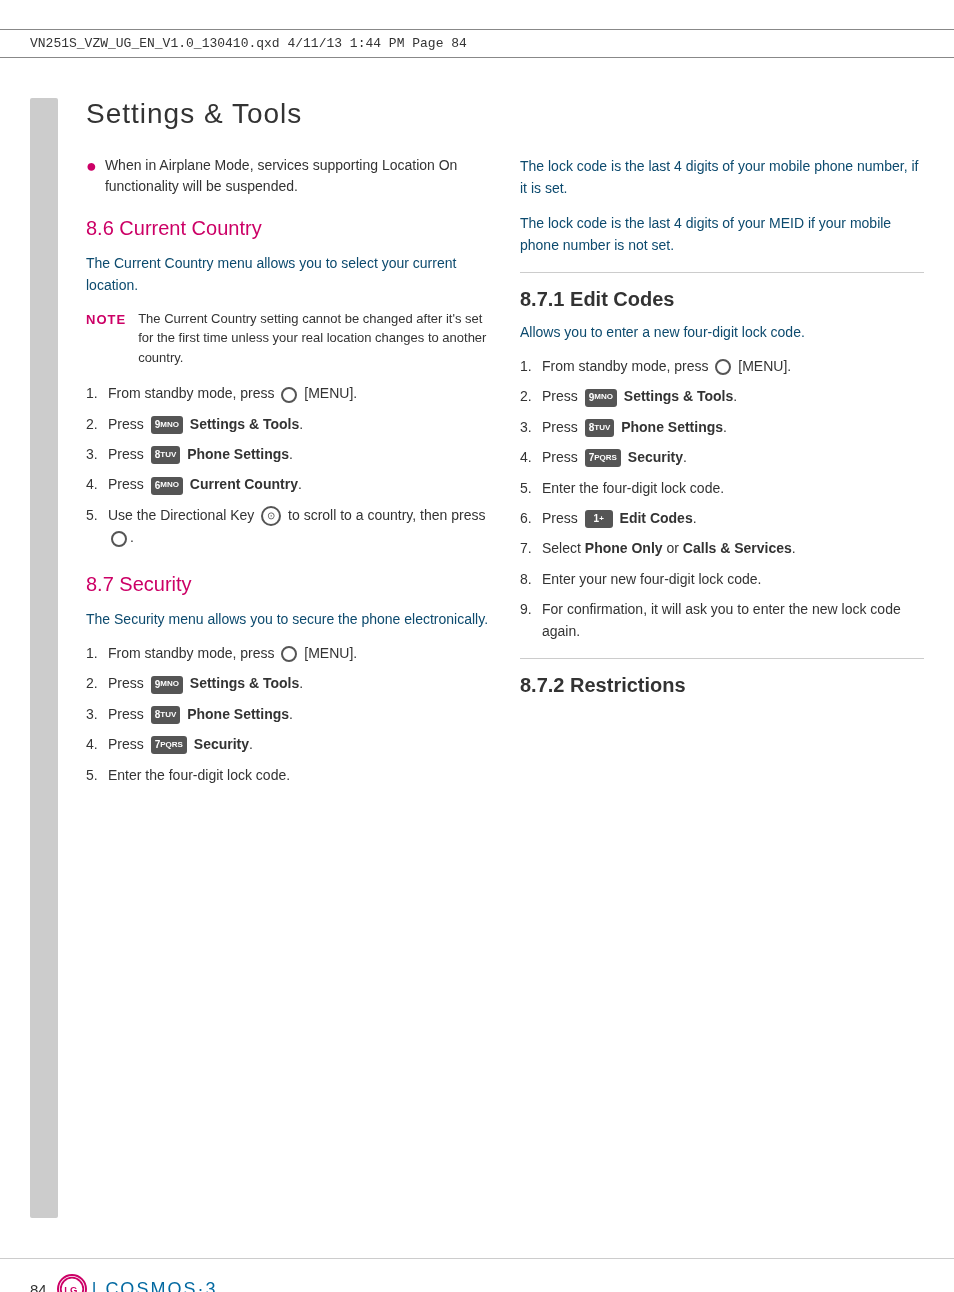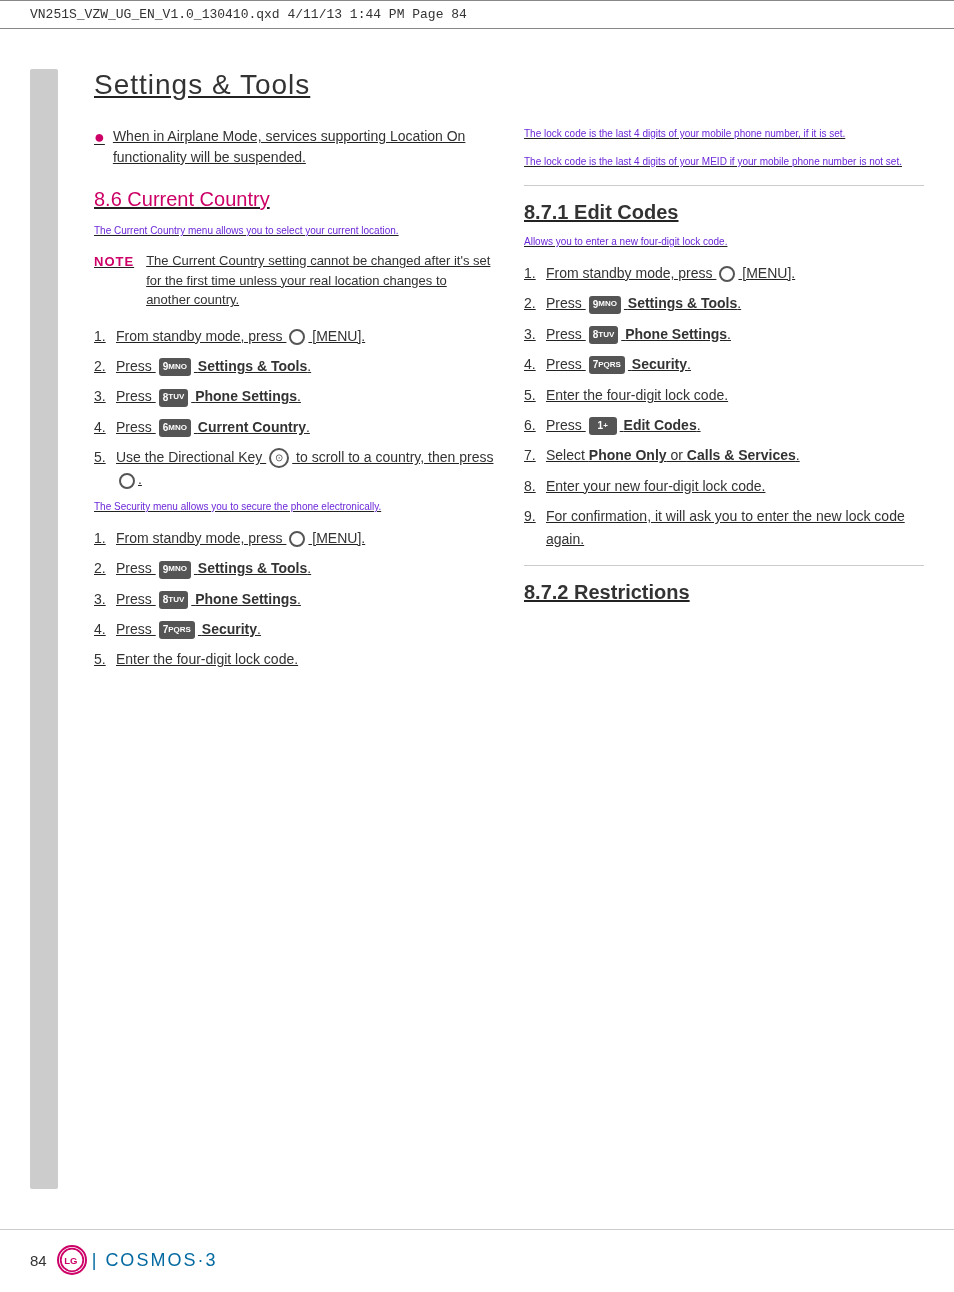--- a/index.html
+++ b/index.html
@@ -15,39 +15,39 @@
     }
 
     
     .top-header {
       border-top: 1px solid #888;
       border-bottom: 1px solid #888;
       padding: 6px 30px;
       font-size: 13px;
       color: #333;
       font-family: 'Courier New', monospace;
+      margin-top: 29px;
     }
 
     
     .page-wrapper {
       display: flex;
       min-height: 1200px;
     }
 
     .left-accent {
       width: 28px;
       background: #ccc;
       margin: 40px 0 40px 30px;
       border-radius: 2px;
     }
 
     .content-area {
       flex: 1;
-      padding: 40px 30px 40px 36px;
-      text-decoration: underline;
+      padding: 40px 30px 40px 28px;
     }
 
     
     .two-col {
       display: flex;
       gap: 30px;
     }
 
     .col-left {
       flex: 1;
@@ -96,23 +96,23 @@
     .section-heading-sm {
       font-size: 20px;
       font-weight: 700;
       color: #333;
       margin-bottom: 10px;
       margin-top: 15px;
     }
 
     
     .body-text {
-      font-size: 10px;
+      font-size: 14px;
       line-height: 1.6;
-      color: #6d28d9;
+      color: #0c4a6e;
       margin-bottom: 12px;
     }
 
     
     .note-block {
       display: flex;
       align-items: flex-start;
       margin: 1px 0 15px 0;
       font-size: 13px;
       line-height: 1.5;
@@ -313,20 +313,21 @@
             <span class="num">5.</span>
             <span class="li-content">
               Use the Directional Key
               <span class="icon-badge-dir">⊙</span>
               to scroll to a country, then press
               <span class="icon-badge-round"></span>.
             </span>
           </li>
         </ul>
 
+        <div class="section-heading" style="margin-top:24px;">8.7 Security</div>
 
         <p class="body-text">The Security menu allows you to secure the phone electronically.</p>
 
         <ul class="num-list">
           <li>
             <span class="num">1.</span>
             <span class="li-content">
               From standby mode, press
               <span class="icon-badge-round"></span>
               [MENU].

